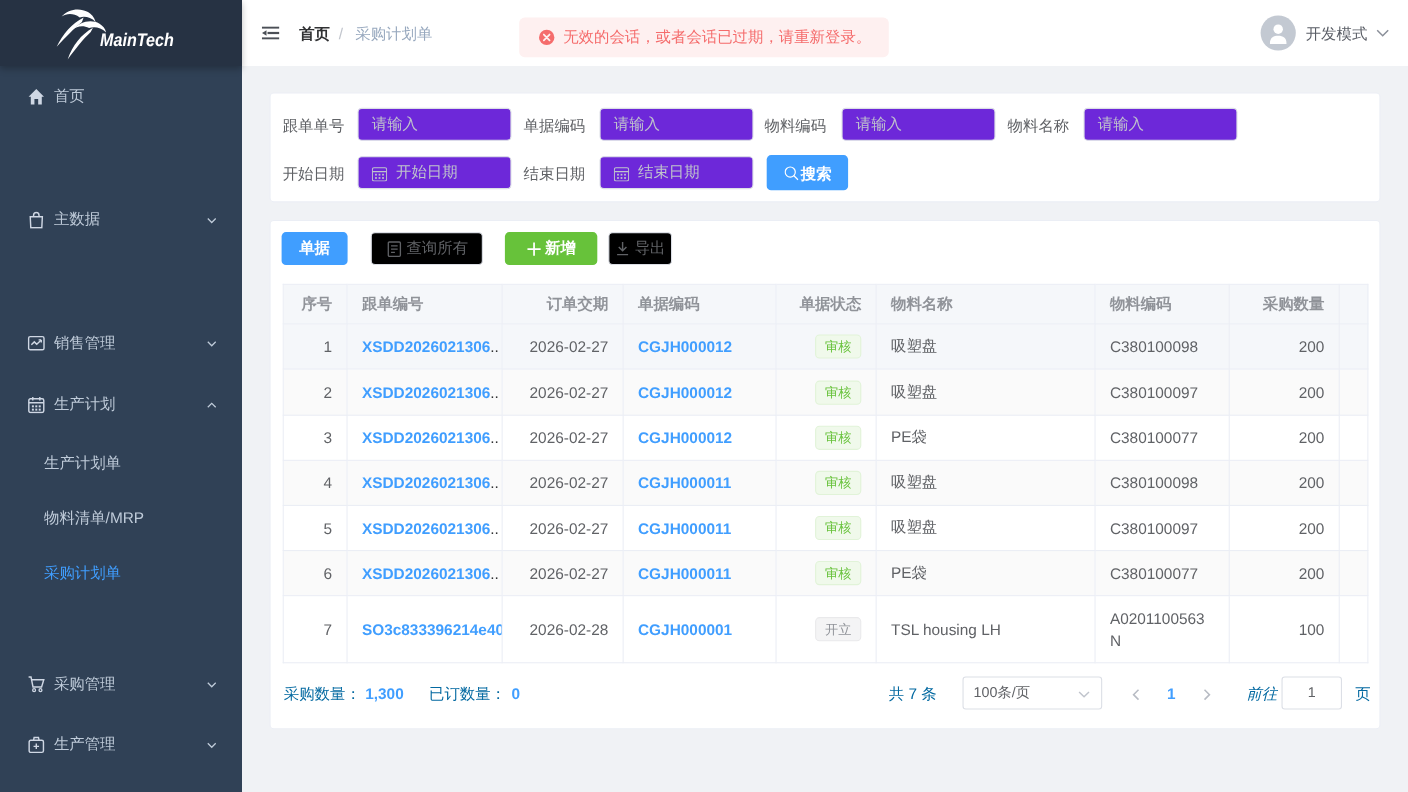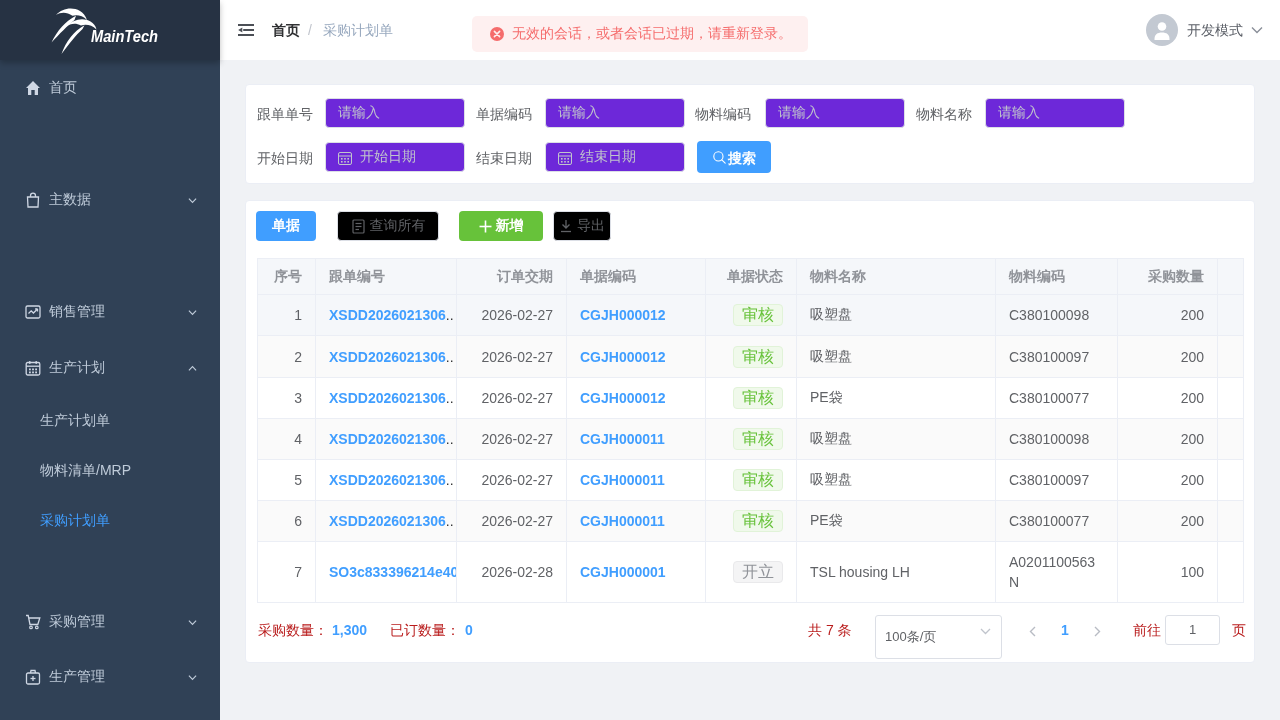--- a/index.html
+++ b/index.html
@@ -52,28 +52,28 @@
 #tablewrap { position:absolute; left:257px; top:258px; width:986px; }
 table { border-collapse:collapse; width:986px; table-layout:fixed; font-size:14px; }
 th { background:#f5f7fa; color:#909399; font-weight:bold; height:36px; border:1px solid #ebeef5; padding:0 13px; }
 td { height:41px; border:1px solid #ebeef5; color:#606266; padding:0 13px; background:#fff; }
 tr.stripe td { background:#fafafa; }
 tr.hover td { background:#f5f7fa; }
 .cc { text-align:right;margin-top:45px; }
 .cr { text-align:right; }
 a.lnk { color:#409eff; font-weight:bold; text-decoration:none; white-space:nowrap; }
 .trunc { overflow:hidden; white-space:nowrap; }
-.tag { display:inline-block; height:22px; line-height:20px; padding:0 8px; font-size:16px; border-radius:4px; }
+.tag { display:inline-block; height:22px; line-height:20px; padding:0 8px; font-size:12px; border-radius:4px; }
 .tag.green { background:#f0f9eb; border:1px solid #e1f3d8; color:#67c23a; }
 .tag.gray { background:#f4f4f5; border:1px solid #e9e9eb; color:#909399; }
 
 
-.ftext { position:absolute; top:622px; font-size:14px; color:#b91c1c; }
+.ftext { position:absolute; top:622px; font-size:14px; color:#0369a1; }
 .fnum { color:#409eff; font-weight:bold; }
-#psel { position:absolute; left:875px; top:615px; width:127px; height:44px; border:1px solid #dcdfe6; border-radius:3px; background:#fff; color:#606266; font-size:13px; }
+#psel { position:absolute; left:875px; top:615px; width:127px; height:30px; border:1px solid #dcdfe6; border-radius:3px; background:#fff; color:#606266; font-size:13px; }
 #pinput { position:absolute; left:1165px; top:615px; width:55px; height:30px; border:1px solid #dcdfe6; border-radius:3px; background:#fff; text-align:center; line-height:28px; color:#606266; font-size:13px; }
 </style>
 </head>
 <body>
 
 <div id="sidebar">
   <div id="logo">
     <svg width="220" height="60" viewBox="0 0 220 60">
       <path d="M56 15 C62 8.5, 72 6.5, 80 11 C83 12.7, 85.5 15.5, 87 20 C82.5 15.5, 77 14.5, 72.5 15.8 C66.5 11.5, 60.5 12.2, 56 15 Z" fill="#fff"></path>
       <path d="M76 15.8 C65.5 21, 57 31, 51.5 42.5 C59.5 34, 67.5 25.5, 74.5 20 Z" fill="#fff"></path>
@@ -390,15 +390,15 @@
       <path d="M1 1 L5.5 5.5 L10 1" stroke="#c0c4cc" stroke-width="1.3" fill="none"></path>
     </svg>
 </div>
 <svg style="position:absolute;left:1029px;top:626px" width="7" height="11" viewBox="0 0 7 11">
     <path d="M6 1 L1.5 5.5 L6 10" stroke="#b8bcc4" stroke-width="1.4" fill="none"></path>
   </svg>
 <div class="ftext fnum" style="left:1061px;">1</div>
 <svg style="position:absolute;left:1094px;top:626px" width="7" height="11" viewBox="0 0 7 11">
     <path d="M1 1 L5.5 5.5 L1 10" stroke="#b8bcc4" stroke-width="1.4" fill="none"></path>
   </svg>
-<div class="ftext" style="left:1133px;">前往</div>
+<div class="ftext" style="left:1133px;font-style:italic;">前往</div>
 <div id="pinput">1</div>
 <div class="ftext" style="left:1232px;">页</div>
 
 </body></html>

